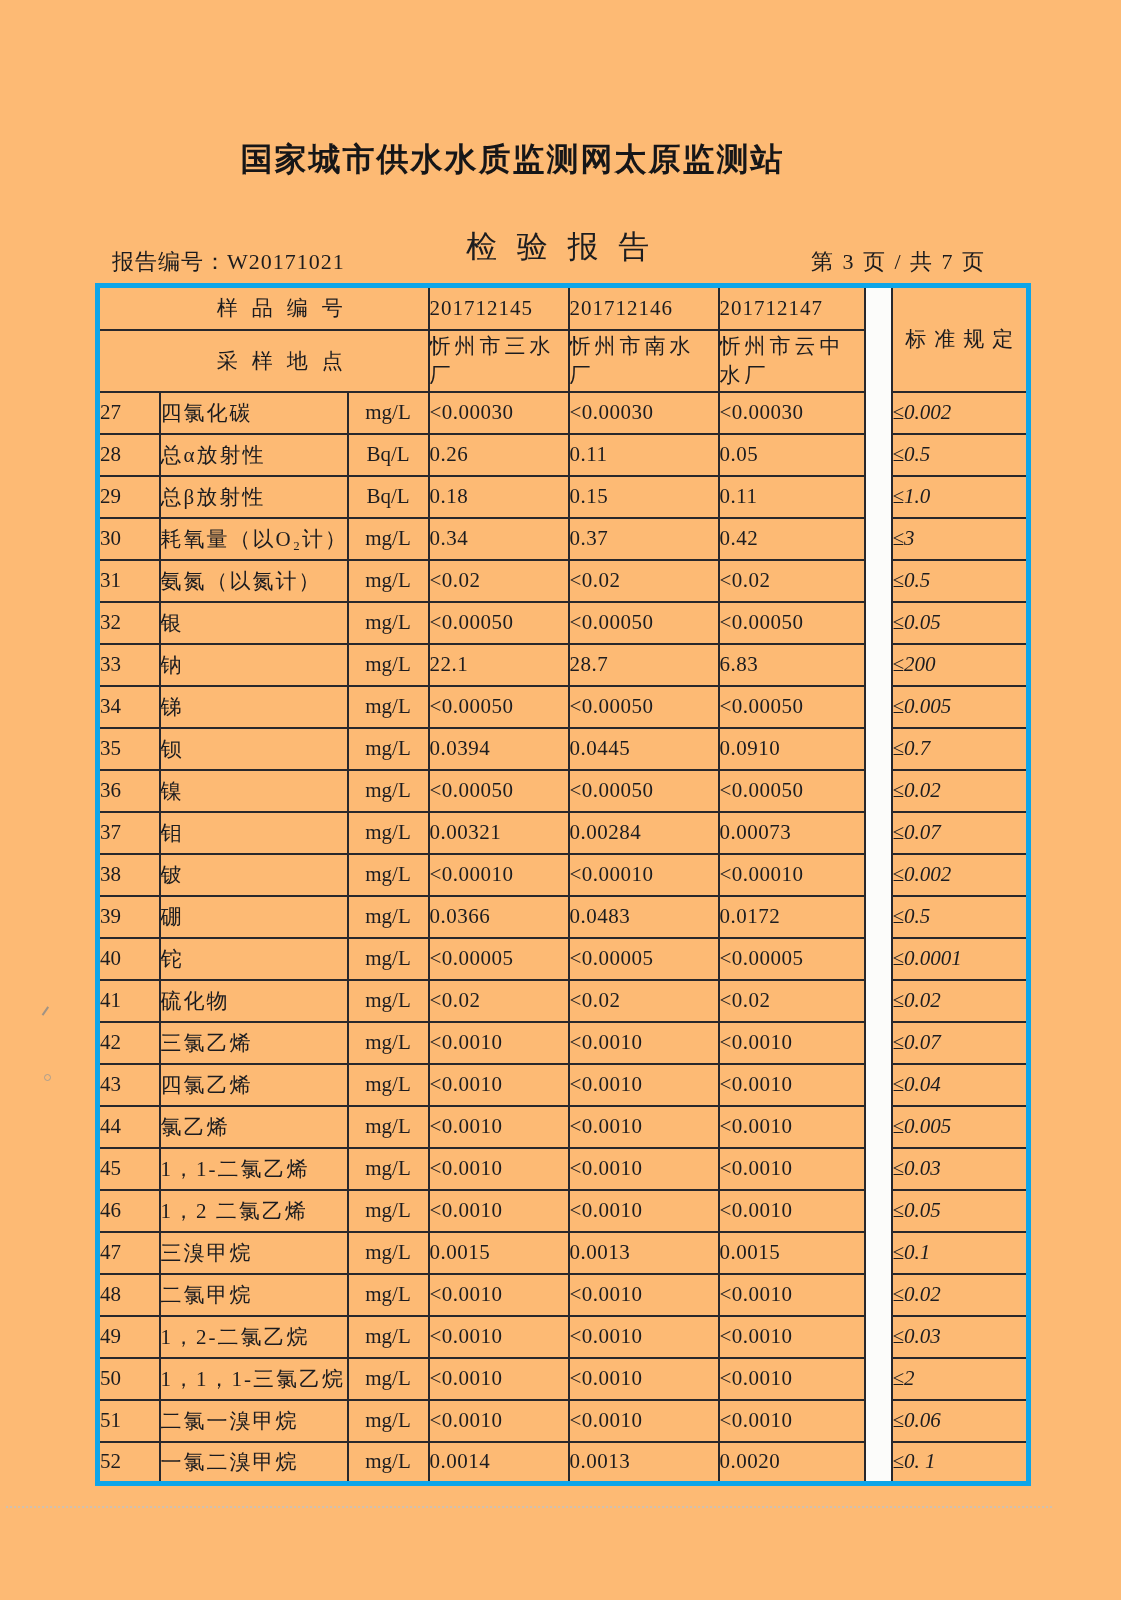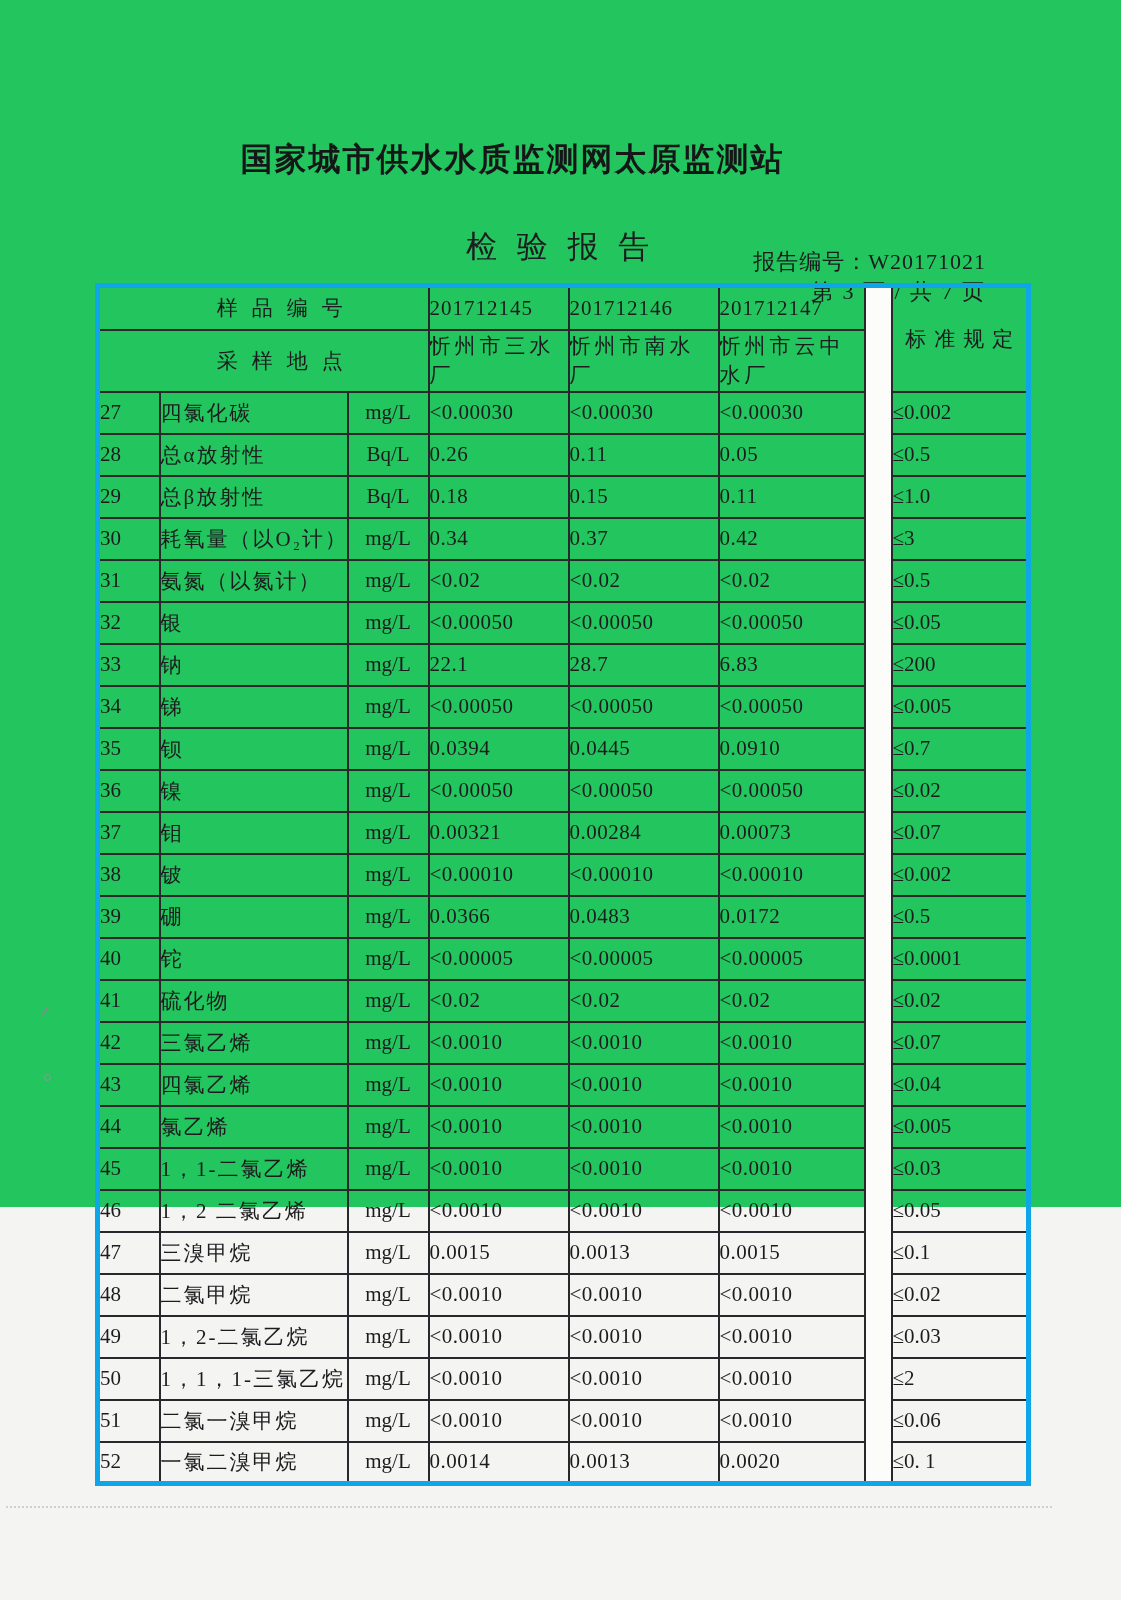--- a/index.html
+++ b/index.html
@@ -5,42 +5,42 @@
   html,body{margin:0;padding:0;}
   body{
     width:1121px;height:1600px;
     background:#f4f4f2;
     font-family:"Liberation Serif","DejaVu Serif",serif;
     color:#1b1b1d;
     position:relative;
     overflow:hidden;
   }
   .page{
-    position:absolute;left:0;top:0;width:1121px;height:1207px;
-    background:#22c55e;
+    position:absolute;left:0;top:0;width:1121px;height:1600px;
+    background:#fdba74;
   }
   
   .org-title{
     position:absolute;top:138px;left:0;width:1121px;
     text-align:center;
     font-size:32px;font-weight:bold;letter-spacing:2px;
     color:#161618;
     transform:translateX(-48px);
   }
   .report-title{
     position:absolute;top:206px;left:0;width:1121px;
     text-align:center;
     font-size:31px;font-weight:normal;letter-spacing:6px;
     color:#1d1d1f;
     margin-top:20px;
   }
   .meta-row{
     position:absolute;top:247px;left:112px;width:874px;
     display:flex;justify-content:space-between;align-items:flex-end;
-    font-size:22px;color:#1b1b1d;flex-direction:column;
+    font-size:22px;color:#1b1b1d;
   }
   .report-no span{letter-spacing:1px;}
   .page-indicator{letter-spacing:2px;}
   
   table.report{
     position:absolute;left:95px;top:283px;
     width:931px;
     border-collapse:collapse;
     table-layout:fixed;
     border:5px solid #0ea5e9;
@@ -70,21 +70,21 @@
     letter-spacing:8px;text-align:center;font-size:21px;text-indent:8px;
   }
   td.gapcell{
     border-top:none;border-bottom:none;
     background:#fcfcfa;
   }
   td.td-no{font-size:21px;}
   td.td-name{padding-left:13px;letter-spacing:2px;white-space:nowrap;font-size:20px;}
   td.td-unit{text-align:center;font-size:20px;border-radius:16px;}
   td.td-val{padding-left:13px;font-size:21px;letter-spacing:0.5px;white-space:nowrap;}
-  td.td-std{padding-left:12px;font-size:21px;white-space:nowrap;}
+  td.td-std{padding-left:12px;font-size:21px;white-space:nowrap;font-style:italic;}
   
   .scan-dotline{
     position:absolute;left:6px;top:1506px;width:1046px;height:0;
     border-top:2px dotted #c3c3c1;opacity:0.75;
   }
   .scan-mark-1{
     position:absolute;left:38px;top:1004px;width:7px;height:10px;
     border-right:2px solid #8a8a88;transform:rotate(35deg);opacity:.8;
   }
   .scan-mark-2{

